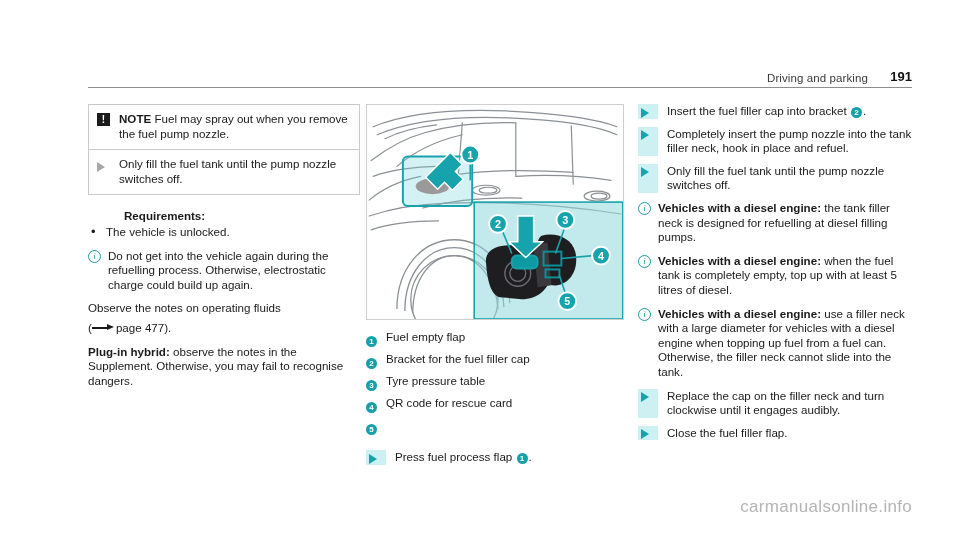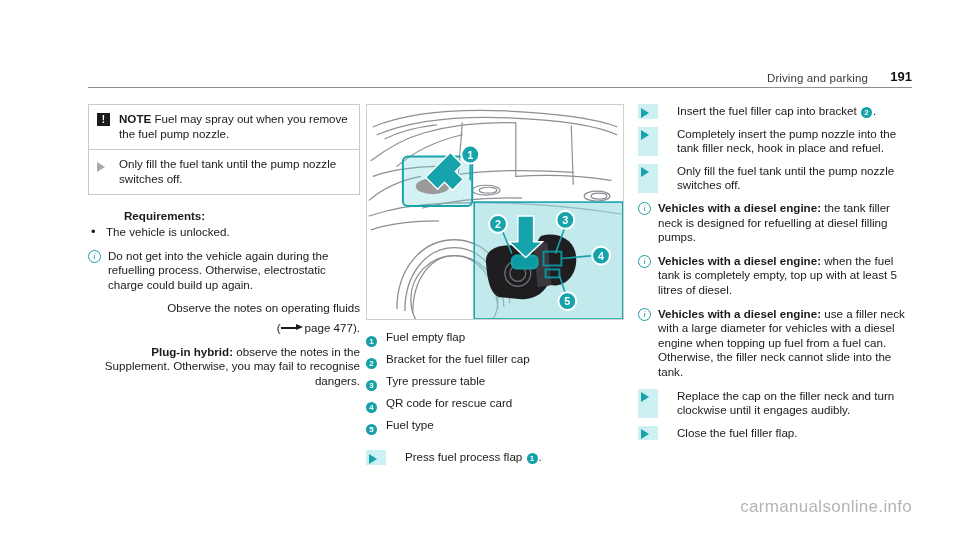--- a/index.html
+++ b/index.html
@@ -104,21 +104,20 @@
     line-height: 14.6px;
     color: #1a1a1a;
   }
   .note-text b { font-weight: bold; }
 
   
   .para {
     font-size: 11.6px;
     line-height: 14.6px;
     margin: 0 0 9px 0;
-    text-align: right;
   }
   .para.tight { margin-bottom: 5px; }
   .para b { font-weight: bold; }
   .heading {
     font-size: 11.6px;
     line-height: 14.6px;
     font-weight: bold;
     margin: 0 0 1px 0;
     padding-left: 36px;
   }
@@ -190,21 +189,21 @@
     top: 3.5px;
     width: 0; height: 0;
     border-left: 8px solid #18a2ab;
     border-top: 5px solid transparent;
     border-bottom: 5px solid transparent;
   }
   .step-txt {
     flex: 1;
     font-size: 11.6px;
     line-height: 14.6px;
-    padding-left: 19px;
+    padding-left: 9px;
   }
 
   
   .legend-row {
     display: flex;
     align-items: flex-start;
     margin-bottom: 2px;
   }
   .legend-num {
     flex: 0 0 20px;
@@ -434,21 +433,20 @@
     <div class="legend-row">
       <div class="legend-num"><span class="num-badge">3</span></div>
       <div class="legend-txt">Tyre pressure table</div>
     </div>
     <div class="legend-row">
       <div class="legend-num"><span class="num-badge">4</span></div>
       <div class="legend-txt">QR code for rescue card</div>
     </div>
     <div class="legend-row">
       <div class="legend-num"><span class="num-badge">5</span></div>
-      <div class="legend-txt">Fuel type</div>
     </div>
   </div>
 
   <div class="step-row">
     <div class="step-marker"></div>
     <div class="step-txt"><span>Press fuel process flap </span><span class="num-badge inline">1</span><span>.</span></div>
   </div>
 
 </div>
 

